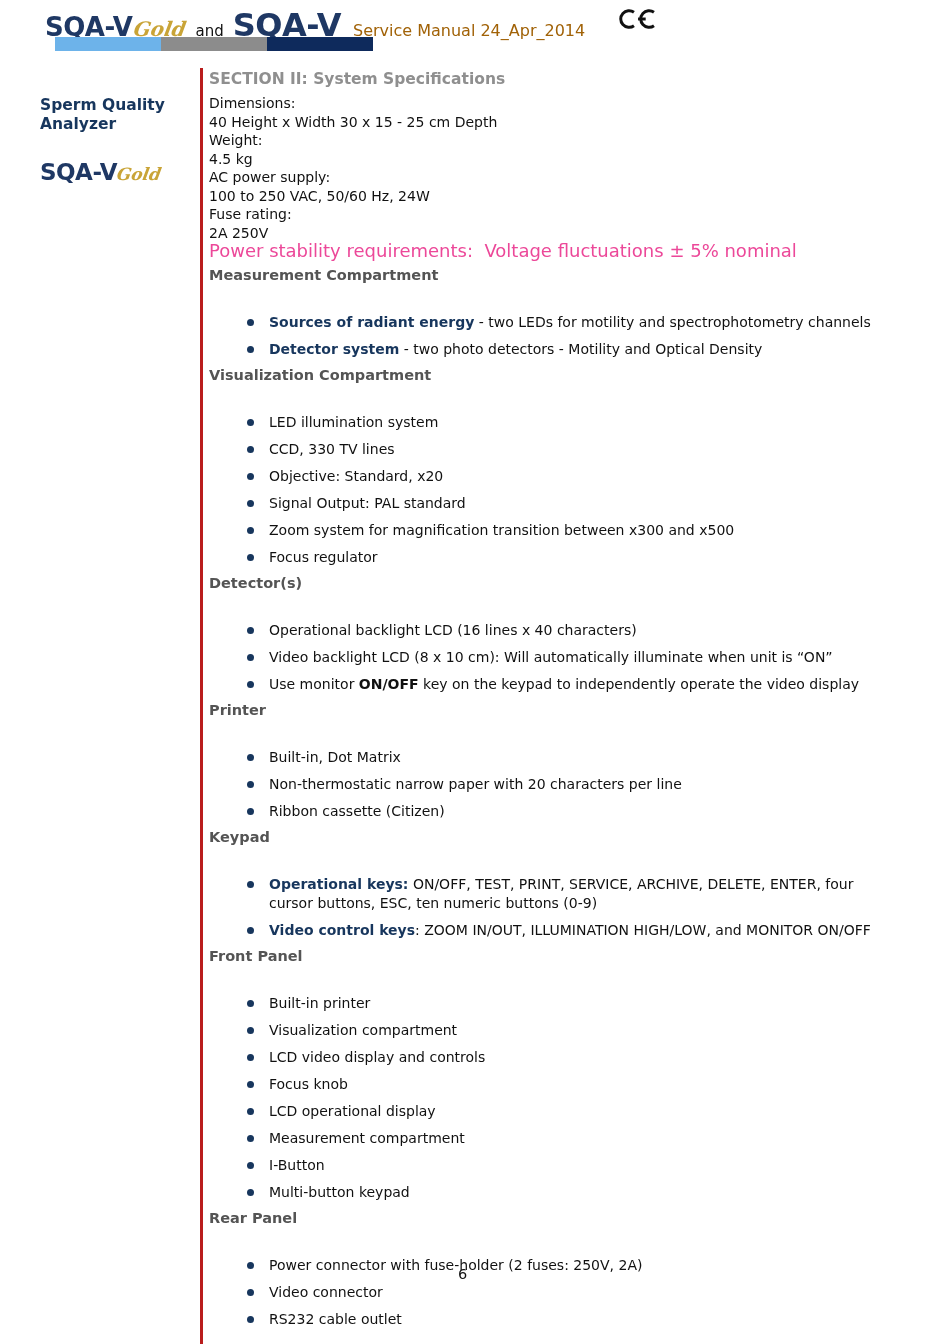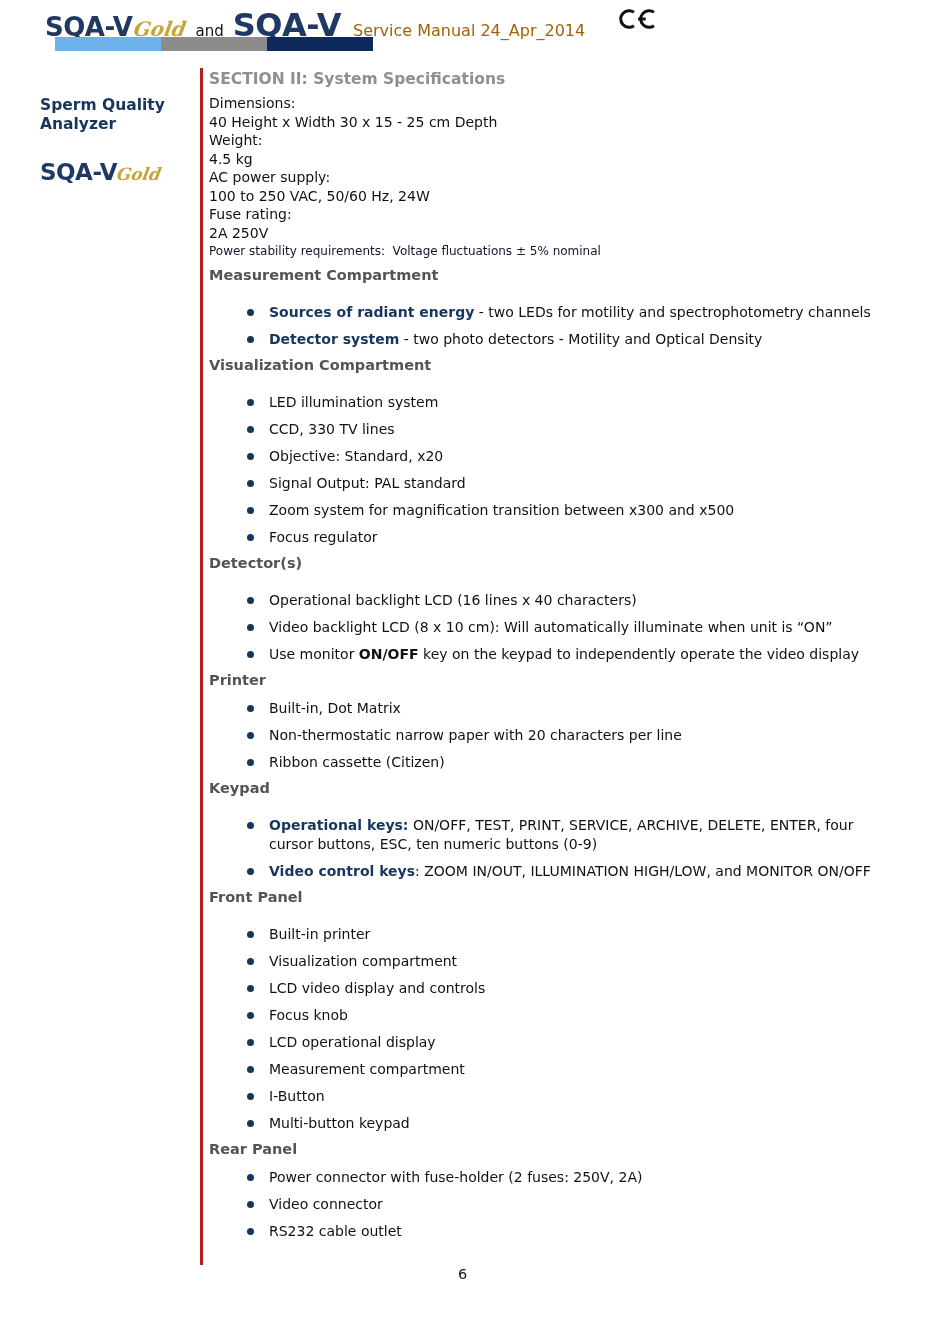--- a/index.html
+++ b/index.html
@@ -36,26 +36,26 @@
   .side-logo { margin-top:25px; white-space:nowrap; }
   .side-logo .logo-navy { font-size:23px; }
   .side-logo .logo-gold { font-size:17px; }
 
   .content { flex:1; border-left:3px solid #b91c1c; padding:0 0 16px 6px; }
 
   .section-title { font-size:15.5px; font-weight:bold; color:#8f8f8f; margin:2px 0 6px 0; }
 
   .spec-row { display:flex; font-size:14px; line-height:18.5px; color:#111;flex-direction:column; }
   .spec-label { width:142px; flex:none; }
-  .powerline { font-size:12px; line-height:18.5px; white-space:pre-wrap; color:#0f172a; }
+  .powerline { font-size:18px; line-height:18.5px; white-space:pre-wrap; color:#ec4899; }
 
   .sub { font-size:14.5px; font-weight:bold; color:#545454; margin:6px 0 20px 0; }
   .sub.tight { margin:2px 0 11px 0; }
 
-  ul.bullets { list-style:none; font-size:14px; color:#111; }
+  ul.bullets { list-style:none; font-size:14px; color:#111;margin-top:30px; }
   ul.bullets li { position:relative; padding-left:60px; padding-right:14px; margin-bottom:8px; line-height:19px; }
   .dot { position:absolute; left:38px; top:6px; width:7px; height:7px; border-radius:50%; background:#17365d; }
   .navy { color:#17365d; font-weight:bold; }
   .b { font-weight:bold; }
 
   .pagenum { position:absolute; top:1266px; left:40px; width:845px; text-align:center; font-size:14.5px; color:#111; }
 </style>
 </head>
 <body>
 

